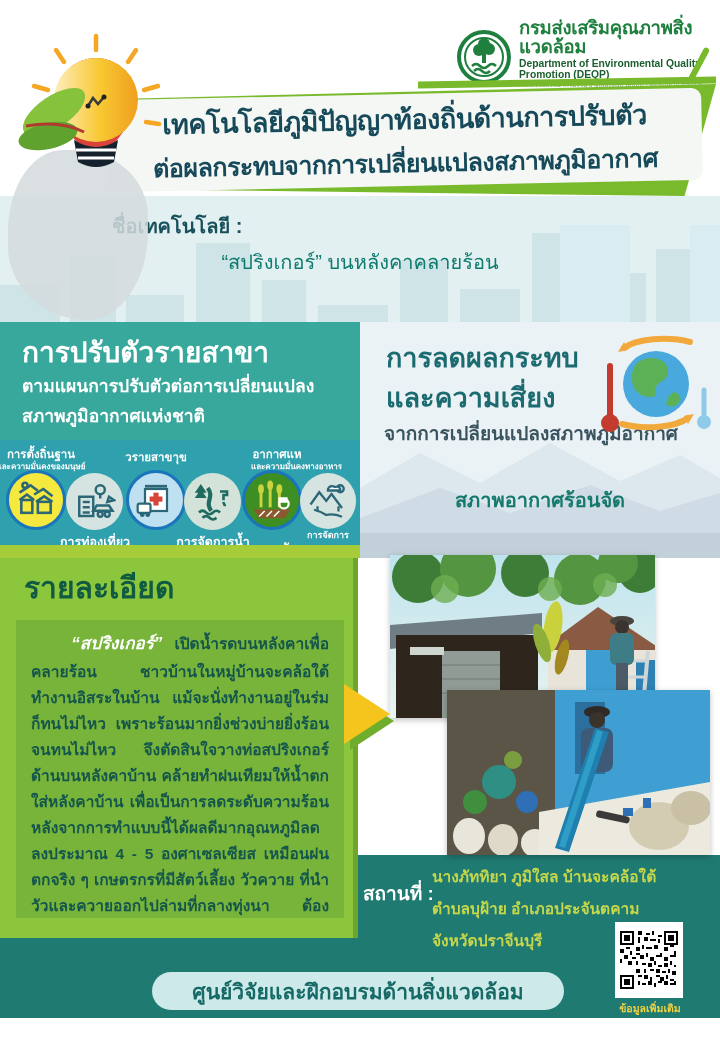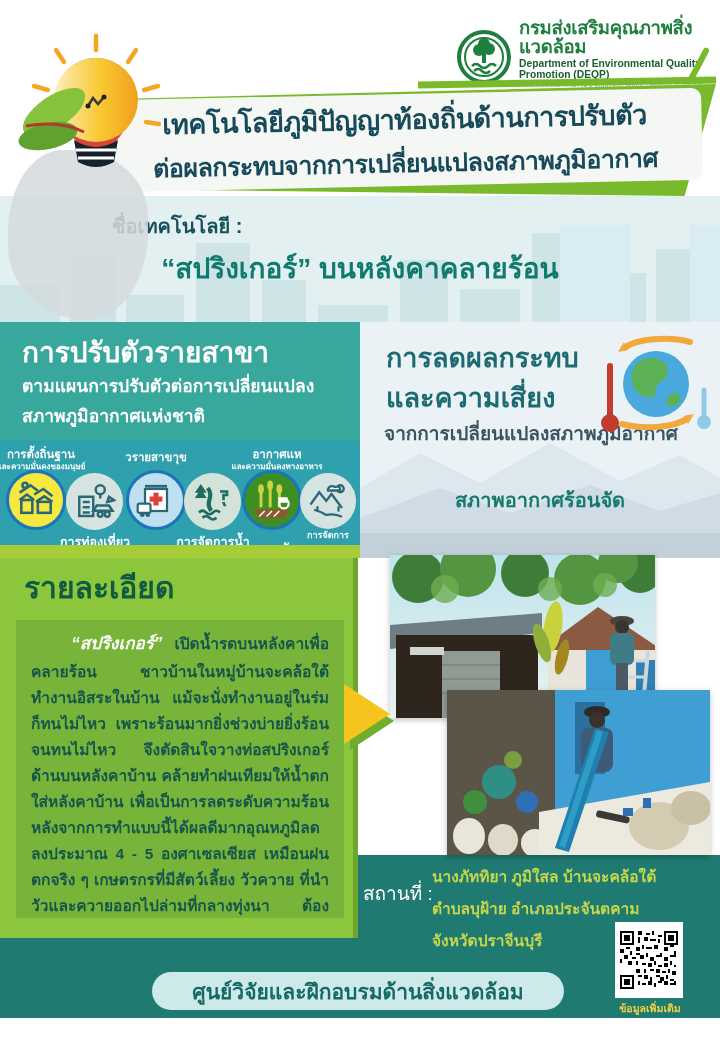--- a/index.html
+++ b/index.html
@@ -23,21 +23,21 @@
   .banner-white{position:absolute;left:108px;top:94px;width:594px;height:92px;background:#f4f7f3;border-radius:10px;
     transform:rotate(-1.2deg);display:flex;flex-direction:column;justify-content:center;align-items:center;}
   .banner-t1{font-size:27px;font-weight:800;color:#16495a;letter-spacing:-.5px;}
   .banner-t2{font-size:25px;font-weight:800;color:#16495a;letter-spacing:-.5px;margin-top:2px;}
 
   
   .tech-sec{position:absolute;left:0;top:196px;width:720px;height:155px;background:#e2f0f2;}
   .tech-sec svg.skyline{position:absolute;left:0;bottom:0;}
   .tech-band{position:absolute;left:0;bottom:0;width:720px;height:20px;background:#cde4e0;}
   .tech-label{position:absolute;left:112px;top:14px;font-size:20px;font-weight:800;color:#174f5a;}
-  .tech-name{position:absolute;left:60px;top:50px;width:600px;text-align:center;font-size:28px;font-weight:700;color:#0f7b6f;}
+  .tech-name{position:absolute;left:60px;top:50px;width:600px;text-align:center;font-size:20px;font-weight:400;color:#0f7b6f;}
 
   
   .map-blob{position:absolute;left:8px;top:150px;width:140px;height:170px;background:#d4dadd;opacity:.85;
     border-radius:45% 60% 50% 65%/55% 45% 60% 50%;}
   .bulb-graphic{position:absolute;left:-4px;top:28px;width:176px;height:196px;}
 
   
   .col-left{position:absolute;left:0;top:322px;width:360px;height:222px;background:#38a79c;}
   .al-title{position:absolute;left:22px;top:8px;font-size:28px;font-weight:800;color:#fff;}
   .al-sub1{position:absolute;left:22px;top:50px;font-size:17.5px;font-weight:700;color:#fff;}
@@ -75,21 +75,21 @@
 
   .photo{position:absolute;overflow:hidden;box-shadow:0 2px 6px rgba(0,0,0,.25);}
   .photo1{left:390px;top:555px;width:265px;height:163px;}
   .photo2{left:447px;top:690px;width:263px;height:165px;}
 
   .arrow-shadow{position:absolute;left:350px;top:692px;width:0;height:0;
     border-left:44px solid #6fae2c;border-top:29px solid transparent;border-bottom:29px solid transparent;}
   .arrow{position:absolute;left:344px;top:684px;width:0;height:0;
     border-left:46px solid #f5c51d;border-top:30px solid transparent;border-bottom:30px solid transparent;}
 
-  .loc-label{position:absolute;left:363px;top:878px;font-size:19px;font-weight:400;color:#fff;}
+  .loc-label{position:absolute;left:363px;top:878px;font-size:19px;font-weight:700;color:#fff;}
   .loc-l1{position:absolute;left:432px;top:864px;font-size:15.5px;font-weight:700;color:#c6d74a;}
   .loc-l2{position:absolute;left:432px;top:896px;font-size:15.5px;font-weight:700;color:#c6d74a;}
   .loc-l3{position:absolute;left:432px;top:928px;font-size:15.5px;font-weight:700;color:#c6d74a;}
 
   .qr-box{position:absolute;left:615px;top:922px;width:68px;height:76px;background:#fff;display:flex;align-items:center;justify-content:center;}
   .qr-caption{position:absolute;left:600px;top:1000px;width:100px;text-align:center;font-size:10.5px;font-weight:700;color:#f0d243;}
 
   .footer-pill{position:absolute;left:152px;top:972px;width:412px;height:38px;background:#cde9e9;border-radius:19px;
     display:flex;align-items:center;justify-content:center;font-size:21px;font-weight:800;color:#156a66;}
 </style>
@@ -248,21 +248,21 @@
           <path d="M9 4 c4 5 -2 8 2 13" stroke-width="2.4"></path>
           <path d="M4 18 q2 -2 4 0 q2 2 4 0 q2 -2 4 0"></path>
             <path d="M6 21 q2 -2 4 0 q2 2 4 0"></path>
         </svg>
       </div>
       <div class="lbl lbl-bot" style="left:-36px;">การจัดการน้ำ</div>
     </div>
 
     <div class="sector s5" style="left:242px;width:60px;">
       <div class="lbl lbl-top" style="left:-30px;">อากาศแห</div>
-      <div class="sub sub-top" style="left:-30px;">และความมั่นคงทางอาหาร</div>
+      <div class="sub sub-top" style="left:-30px;text-align:right;">และความมั่นคงทางอาหาร</div>
       <div class="circle ringed" style="left:0;background:#3e8f23;">
         <svg width="44" height="44" viewBox="0 0 24 24" fill="none">
           <path d="M2 17 h20 l-3 5 h-14 z" fill="#8a5a2e"></path>
           <g stroke="#fff" stroke-width=".8">
               <line x1="5" y1="21" x2="8" y2="18"></line>
               <line x1="9" y1="21" x2="12" y2="18"></line>
               <line x1="13" y1="21" x2="16" y2="18"></line>
             </g>
           <g stroke="#cdd23f" stroke-width="1.6">
               <line x1="6" y1="16" x2="6" y2="6"></line>

